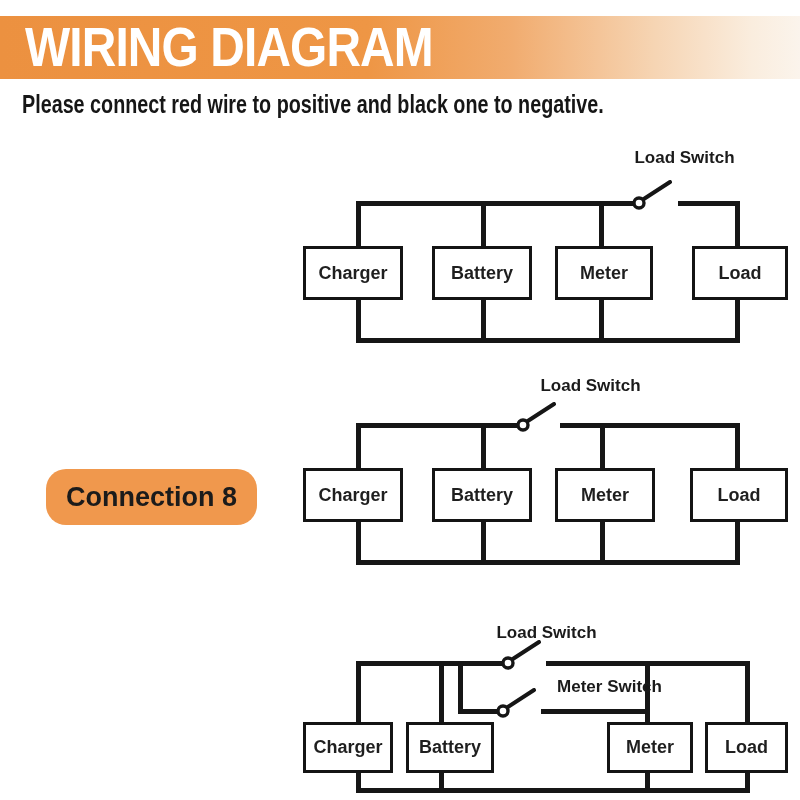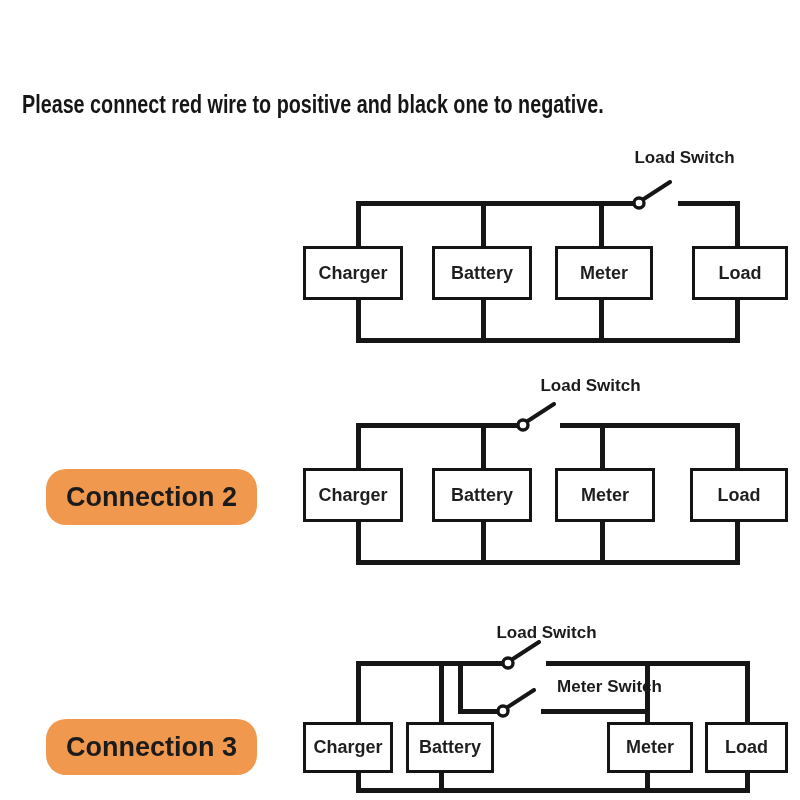--- a/index.html
+++ b/index.html
@@ -40,20 +40,23 @@
     position:absolute;width:115px;text-align:center;
     font-size:17px;font-weight:600;color:#1b1b1b;white-space:nowrap;
   }
   .swsym{position:absolute;width:46px;height:30px;}
 </style>
 </head>
 <body>
 
 <div class="canvas">
 
+  <div class="header-bar">
+    <div class="title">WIRING DIAGRAM</div>
+  </div>
   <div class="subtitle">Please connect red wire to positive and black one to negative.</div>
 
 
   <div class="wire" style="left:356px;top:201px;width:278px;height:5px;"></div>
   <div class="wire" style="left:678px;top:201px;width:62px;height:5px;"></div>
   <div class="wire" style="left:356px;top:201px;width:5px;height:45px;"></div>
   <div class="wire" style="left:481px;top:201px;width:5px;height:45px;"></div>
   <div class="wire" style="left:599px;top:201px;width:5px;height:45px;"></div>
   <div class="wire" style="left:735px;top:201px;width:5px;height:45px;"></div>
   <div class="wire" style="left:356px;top:338px;width:384px;height:5px;"></div>
@@ -66,21 +69,21 @@
     <line x1="11" y1="19.5" x2="38" y2="2" stroke="#161616" stroke-width="4" stroke-linecap="round"></line>
     <circle cx="7" cy="23" r="5" fill="#ffffff" stroke="#161616" stroke-width="3.4"></circle>
   </svg>
   <div class="swlabel" style="left:627px;top:148px;">Load Switch</div>
 
   <div class="comp" style="left:303px;top:246px;width:100px;height:54px;">Charger</div>
   <div class="comp" style="left:432px;top:246px;width:100px;height:54px;">Battery</div>
   <div class="comp" style="left:555px;top:246px;width:98px;height:54px;">Meter</div>
   <div class="comp" style="left:692px;top:246px;width:96px;height:54px;">Load</div>
 
-  <div class="pill" style="top:469px;">Connection 2</div>
+  <div class="pill" style="top:469px;">Connection 8</div>
 
   <div class="wire" style="left:356px;top:423px;width:162px;height:5px;"></div>
   <div class="wire" style="left:560px;top:423px;width:180px;height:5px;"></div>
   <div class="wire" style="left:356px;top:423px;width:5px;height:45px;"></div>
   <div class="wire" style="left:481px;top:423px;width:5px;height:45px;"></div>
   <div class="wire" style="left:600px;top:423px;width:5px;height:45px;"></div>
   <div class="wire" style="left:735px;top:423px;width:5px;height:45px;"></div>
   <div class="wire" style="left:356px;top:560px;width:384px;height:5px;"></div>
   <div class="wire" style="left:356px;top:522px;width:5px;height:43px;"></div>
   <div class="wire" style="left:481px;top:522px;width:5px;height:43px;"></div>
@@ -91,21 +94,20 @@
     <line x1="11" y1="19.5" x2="38" y2="2" stroke="#161616" stroke-width="4" stroke-linecap="round"></line>
     <circle cx="7" cy="23" r="5" fill="#ffffff" stroke="#161616" stroke-width="3.4"></circle>
   </svg>
   <div class="swlabel" style="left:533px;top:376px;">Load Switch</div>
 
   <div class="comp" style="left:303px;top:468px;width:100px;height:54px;">Charger</div>
   <div class="comp" style="left:432px;top:468px;width:100px;height:54px;">Battery</div>
   <div class="comp" style="left:555px;top:468px;width:100px;height:54px;">Meter</div>
   <div class="comp" style="left:690px;top:468px;width:98px;height:54px;">Load</div>
 
-  <div class="pill" style="top:719px;">Connection 3</div>
 
   <div class="wire" style="left:356px;top:661px;width:147px;height:5px;"></div>
   <div class="wire" style="left:546px;top:661px;width:204px;height:5px;"></div>
   <div class="wire" style="left:356px;top:661px;width:5px;height:61px;"></div>
   <div class="wire" style="left:439px;top:661px;width:5px;height:61px;"></div>
   <div class="wire" style="left:458px;top:661px;width:5px;height:53px;"></div>
   <div class="wire" style="left:458px;top:709px;width:40px;height:5px;"></div>
   <div class="wire" style="left:541px;top:709px;width:109px;height:5px;"></div>
   <div class="wire" style="left:645px;top:661px;width:5px;height:61px;"></div>
   <div class="wire" style="left:745px;top:661px;width:5px;height:61px;"></div>

